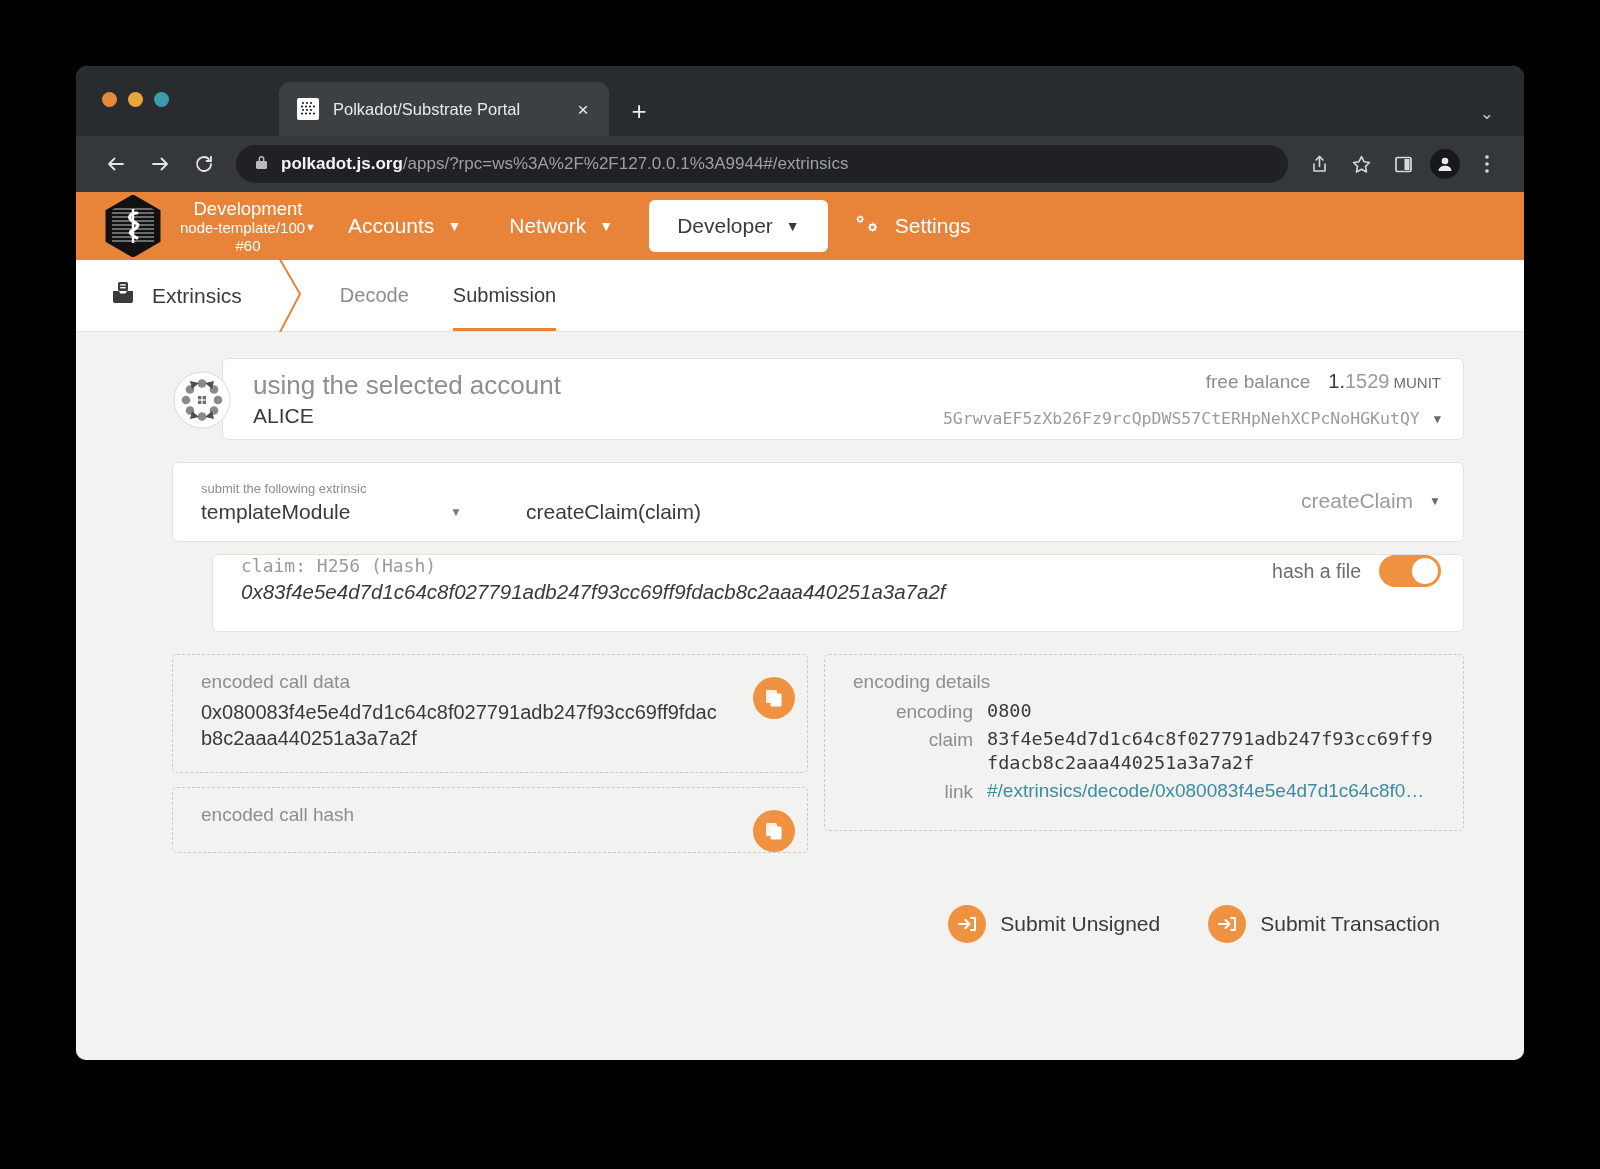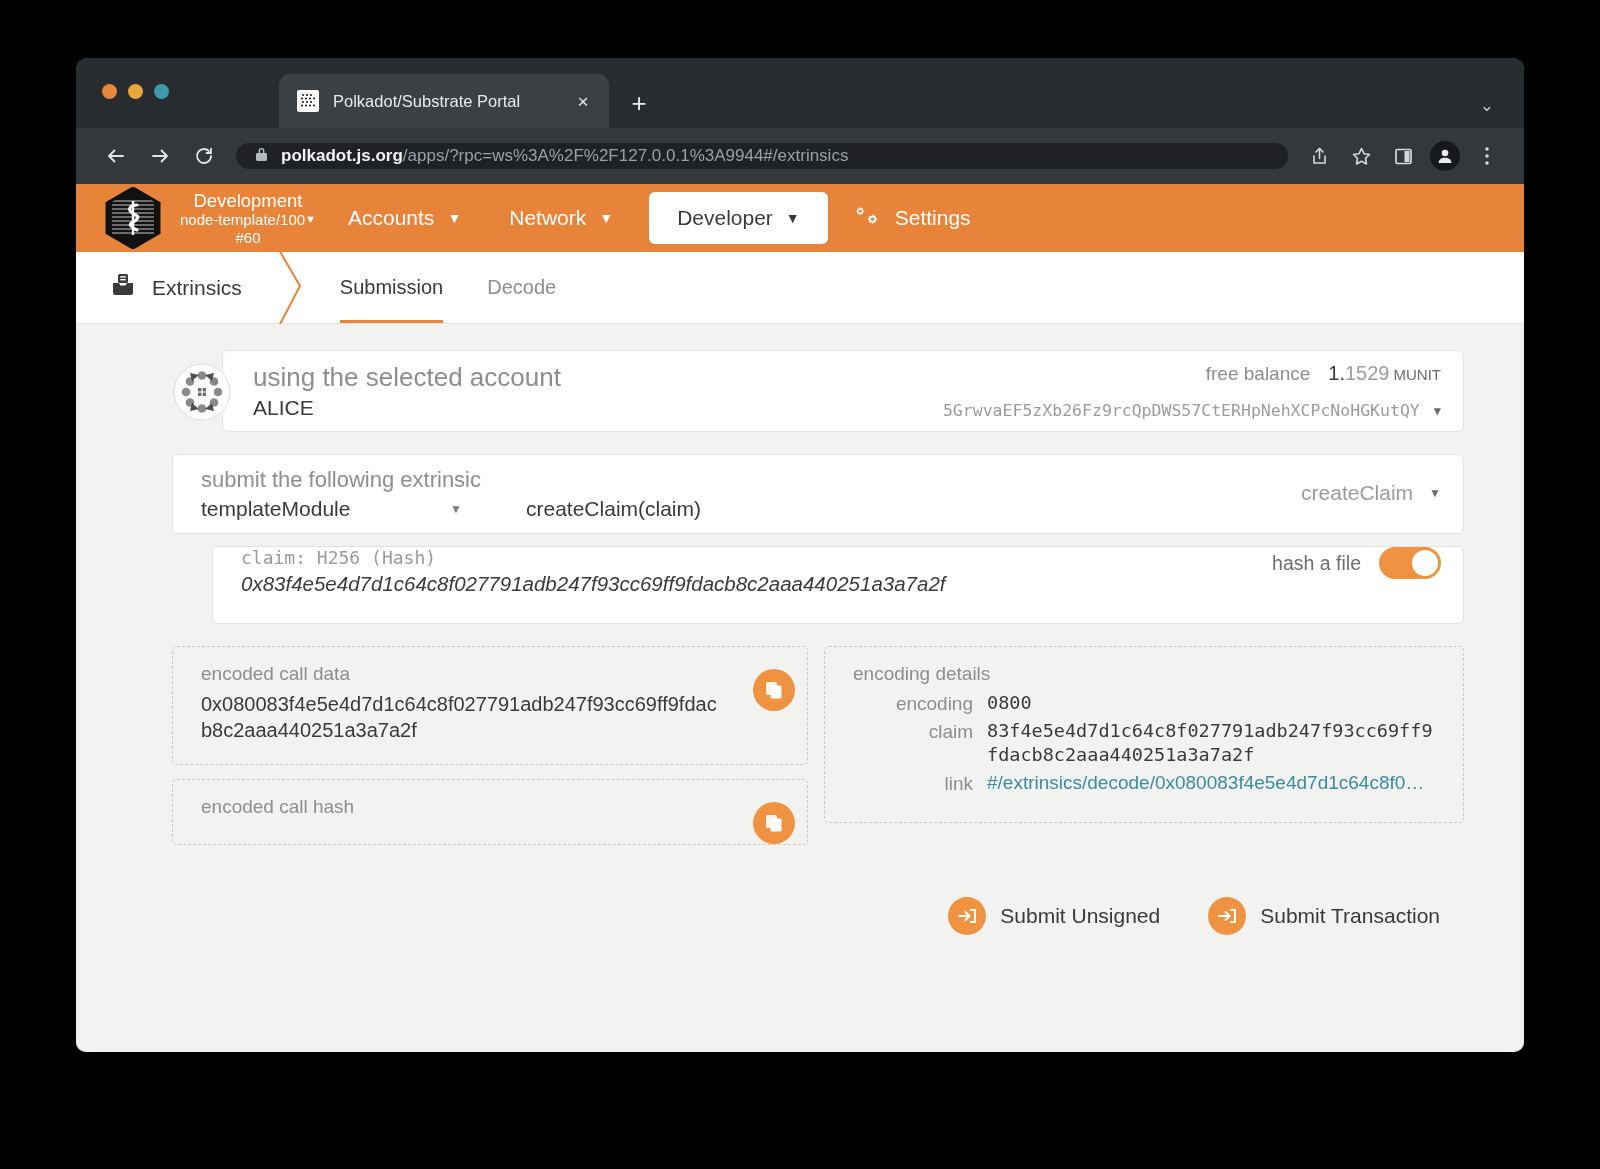--- a/index.html
+++ b/index.html
@@ -6,21 +6,21 @@
   html, body {
     width: 1600px; height: 1169px;
     background: #000;
     font-family: "Liberation Sans", sans-serif;
     overflow: hidden;
   }
 
   
   .browser-window {
     position: absolute;
-    left: 76px; top: 58px;
+    left: 76px; top: 66px;
     width: 1448px; height: 994px;
     background: #22c55e;
     border-radius: 12px 12px 10px 10px;
     overflow: hidden;
     box-shadow: 0 18px 60px rgba(0,0,0,.6);
   }
 
   
   .tab-strip {
     height: 70px;
@@ -87,21 +87,21 @@
     padding: 0 18px;
     gap: 0;
   }
   .nav-btn {
     width: 44px; height: 40px;
     display: flex; align-items: center; justify-content: center;
     color: #e3e5e7;
   }
   .omnibox {
     flex: 1;
-    height: 26px;
+    height: 38px;
     margin: 0 12px 0 10px;
     background: #202124;
     border-radius: 19px;
     display: flex; align-items: center;
     padding: 0 18px;
     gap: 12px;
     overflow: hidden;
   }
   .omnibox .url {
     font-size: 17px;
@@ -258,21 +258,21 @@
   .addr-row .caret { color: #6a6a6a; font-size: 12px; }
 
   
   .ext-card {
     margin-top: 22px;
     height: 80px;
     display: flex; align-items: center;
     padding: 0 22px 0 28px;
   }
   .ext-left { display: flex; flex-direction: column; justify-content: center; }
-  .ext-label { font-size: 22px; color: #8e8e8e; margin-bottom: 4px; }
+  .ext-label { font-size: 13px; color: #8e8e8e; margin-bottom: 4px; }
   .ext-selrow { display: flex; align-items: center; }
   .ext-module {
     font-size: 21px; color: #3a3a3a;
     width: 275px;
     display: flex; align-items: center; justify-content: space-between;
     padding-right: 14px;
   }
   .ext-module .caret { color: #7d7d7d; font-size: 12px; }
   .ext-method { font-size: 21px; color: #3a3a3a; margin-left: 50px; }
   .ext-right {
@@ -554,25 +554,25 @@
           </svg>
         </span>
         <span>Extrinsics</span>
         <span class="crumb-arrow">
           <svg width="34" height="72" viewBox="0 0 34 72" fill="none" stroke="#e8833a" stroke-width="2">
               <path d="M2 -4l22 38L2 76"></path>
             </svg>
         </span>
       </div>
       <div class="tabs">
+        <div class="apptab">
+          <span>Decode</span>
+        </div>
         <div class="apptab active">
           <span>Submission</span>
-        </div>
-        <div class="apptab">
-          <span>Decode</span>
         </div>
       </div>
     </div>
 
     <div class="main">
 
       <div class="card acct-card">
         <span class="identicon">
           <svg width="58" height="58" viewBox="0 0 58 58">
             <circle cx="29" cy="29" r="28" fill="#fff" stroke="#dcdcdc"></circle>

